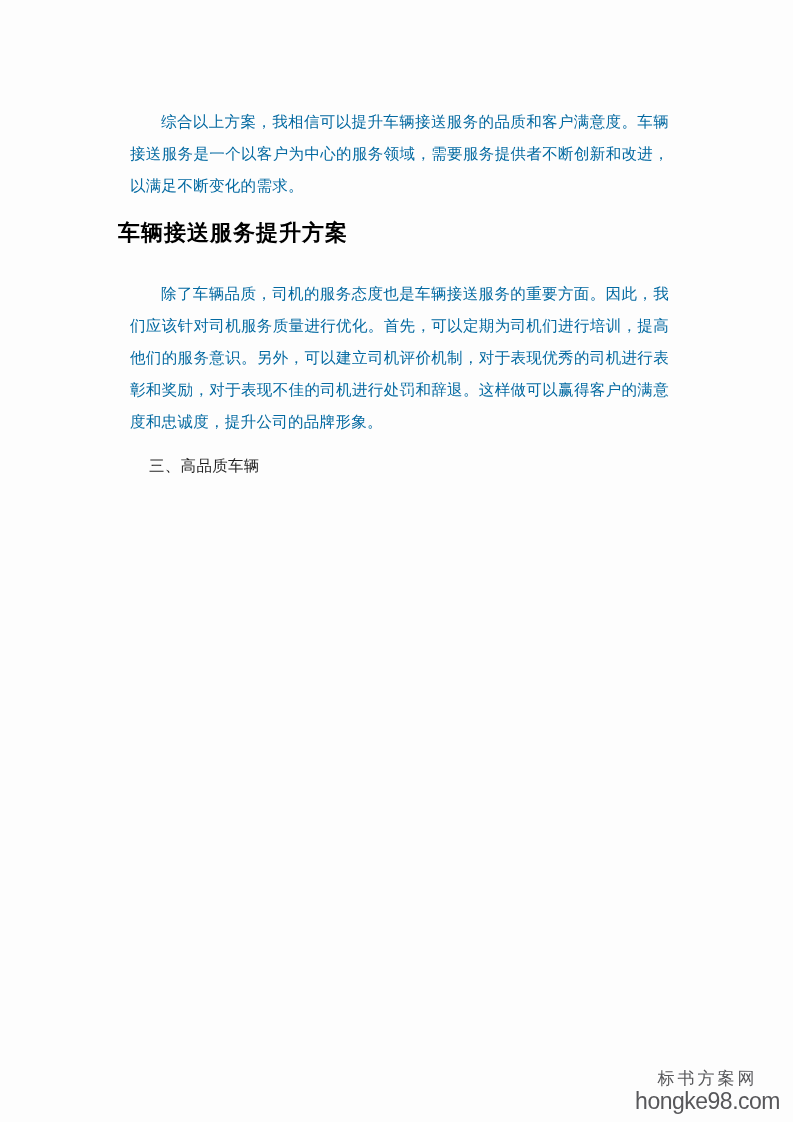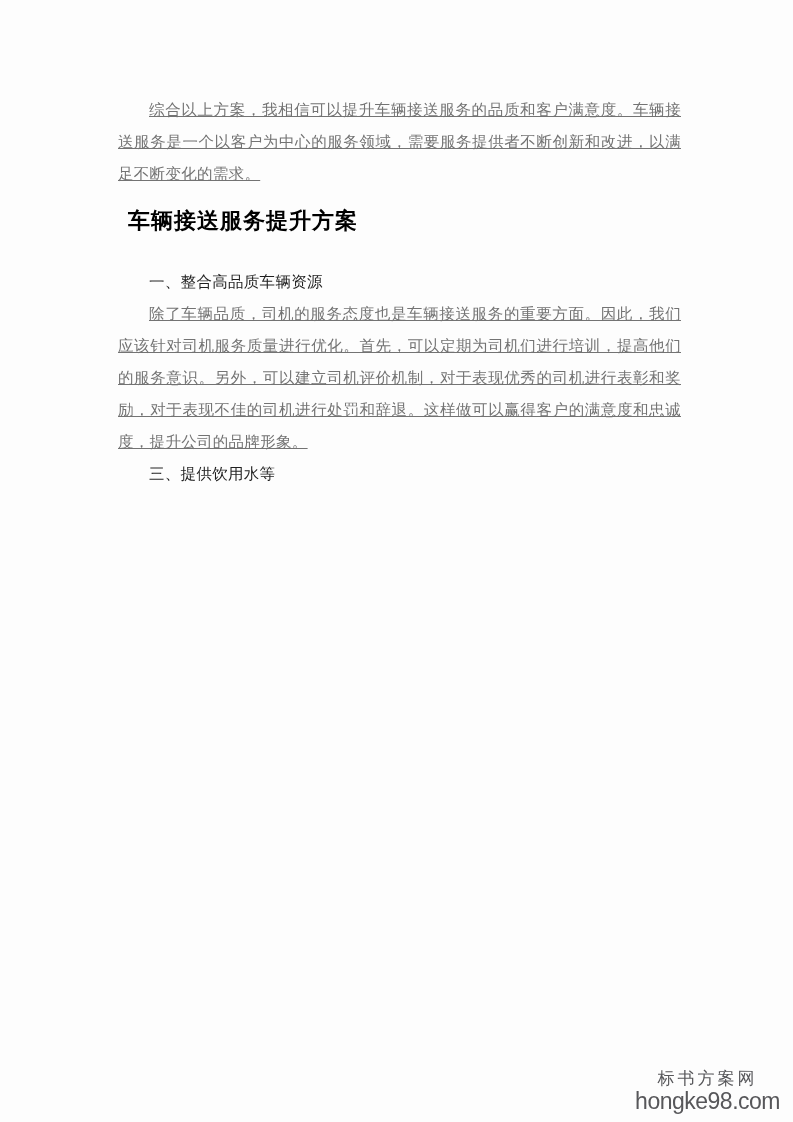--- a/index.html
+++ b/index.html
@@ -16,39 +16,38 @@
     overflow: hidden;
     font-family: "Liberation Serif", "DejaVu Serif", serif;
   }
   .doc-body {
     position: absolute;
     top: 94px;
     left: 118px;
     right: 112px;
   }
   .para {
-    margin: 0;
+    margin: 12px;
     font-size: 15.5px;
     line-height: 32px;
-    color: #737373;
+    color: #0369a1;
     text-align: justify;
     text-indent: 2em;
     letter-spacing: 0.3px;
-    text-decoration: underline;
   }
   .section-item {
     margin: 0;
     font-size: 15.5px;
     line-height: 32px;
     color: #1f1f1f;
     text-indent: 2em;
     letter-spacing: 0.3px;
   }
   .doc-title {
-    margin: 16px 0 30px 10px;
+    margin: 16px 0 30px 0;
     font-family: "Liberation Sans", "DejaVu Sans", sans-serif;
     font-weight: bold;
     font-size: 22px;
     line-height: 30px;
     color: #000000;
     letter-spacing: 1px;
   }
   .watermark {
     position: absolute;
     right: 13px;
@@ -70,22 +69,21 @@
     letter-spacing: -0.5px;
   }
 </style>
 </head>
 <body>
 
 <div class="page">
   <div class="doc-body" id="doc-body">
       <p class="para">综合以上方案，我相信可以提升车辆接送服务的品质和客户满意度。车辆接送服务是一个以客户为中心的服务领域，需要服务提供者不断创新和改进，以满足不断变化的需求。</p>
       <h1 class="doc-title">车辆接送服务提升方案</h1>
-      <p class="section-item">一、整合高品质车辆资源</p>
       <p class="para">除了车辆品质，司机的服务态度也是车辆接送服务的重要方面。因此，我们应该针对司机服务质量进行优化。首先，可以定期为司机们进行培训，提高他们的服务意识。另外，可以建立司机评价机制，对于表现优秀的司机进行表彰和奖励，对于表现不佳的司机进行处罚和辞退。这样做可以赢得客户的满意度和忠诚度，提升公司的品牌形象。</p>
-      <p class="section-item">三、提供饮用水等</p>
+      <p class="section-item">三、高品质车辆</p>
     </div>
 
   <div class="watermark">
     <div class="wm-cn">标书方案网</div>
     <div class="wm-url">hongke98.com</div>
   </div>
 </div>
 
 </body></html>

